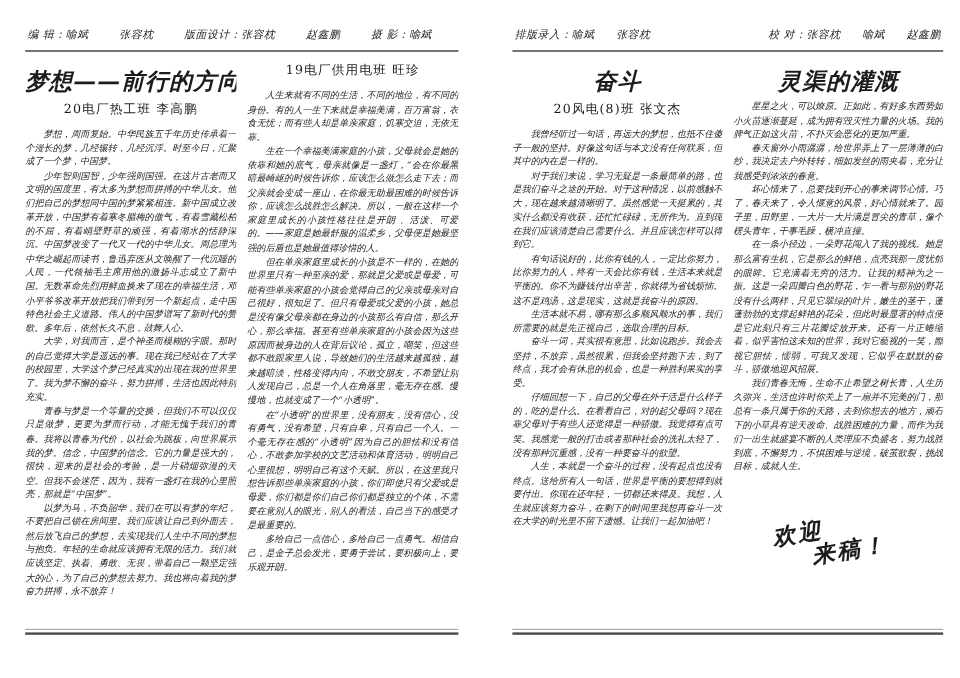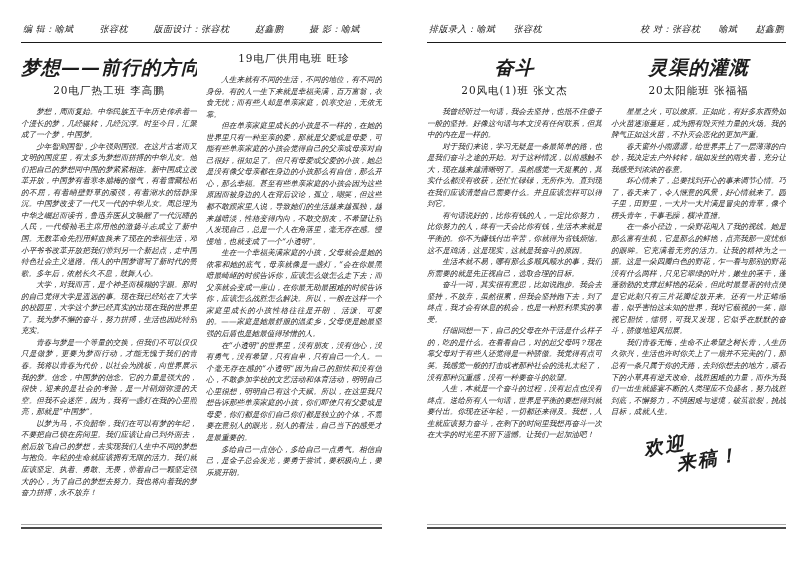--- a/index.html
+++ b/index.html
@@ -69,22 +69,22 @@
         <p>少年智则国智，少年强则国强。在这片古老而又文明的国度里，有太多为梦想而拼搏的中华儿女。他们把自己的梦想同中国的梦紧紧相连。新中国成立改革开放，中国梦有着寒冬腊梅的傲气，有着雪藏松柏的不屈，有着峭壁野草的顽强，有着湖水的恬静深沉。中国梦改变了一代又一代的中华儿女。周总理为中华之崛起而读书，鲁迅弃医从文唤醒了一代沉睡的人民，一代领袖毛主席用他的激扬斗志成立了新中国。无数革命先烈用鲜血换来了现在的幸福生活，邓小平爷爷改革开放把我们带到另一个新起点，走中国特色社会主义道路。伟人的中国梦谱写了新时代的赞歌。多年后，依然长久不息，鼓舞人心。</p>
         <p>大学，对我而言，是个神圣而模糊的字眼。那时的自己觉得大学是遥远的事。现在我已经站在了大学的校园里，大学这个梦已经真实的出现在我的世界里了。我为梦不懈的奋斗，努力拼搏，生活也因此特别充实。</p>
         <p>青春与梦是一个等量的交换，但我们不可以仅仅只是做梦，更要为梦而行动，才能无愧于我们的青春。我将以青春为代价，以社会为跳板，向世界展示我的梦。信念，中国梦的信念。它的力量是强大的，很快，迎来的是社会的考验，是一片硝烟弥漫的天空。但我不会迷茫，因为，我有一盏灯在我的心里照亮，那就是“中国梦”。</p>
         <p>以梦为马，不负韶华，我们在可以有梦的年纪，不要把自己锁在房间里。我们应该让自己到外面去，然后放飞自己的梦想，去实现我们人生中不同的梦想与抱负。年轻的生命就应该拥有无限的活力。我们就应该坚定、执着、勇敢、无畏，带着自己一颗坚定强大的心，为了自己的梦想去努力。我也将向着我的梦奋力拼搏，永不放弃！</p>
       </div>
     </div>
     <div class="col">
       <div class="article-byline">19电厂供用电班  旺珍</div>
       <div class="article-body">
         <p>人生来就有不同的生活，不同的地位，有不同的身份。有的人一生下来就是幸福美满，百万富翁，衣食无忧；而有些人却是单亲家庭，饥寒交迫，无依无靠。</p>
+        <p>生在一个幸福美满家庭的小孩，父母就会是她的依靠和她的底气，母亲就像是一盏灯，“会在你最黑暗最崎岖的时候告诉你，应该怎么做怎么走下去；而父亲就会变成一座山，在你最无助最困难的时候告诉你，应该怎么战胜怎么解决。所以，一般在这样一个家庭里成长的小孩性格往往是开朗 、活泼、可爱的。——家庭是她最舒服的温柔乡，父母便是她最坚强的后盾也是她最值得珍惜的人。</p>
         <p>但在单亲家庭里成长的小孩是不一样的，在她的世界里只有一种至亲的爱，那就是父爱或是母爱，可能有些单亲家庭的小孩会觉得自己的父亲或母亲对自己很好，很知足了。但只有母爱或父爱的小孩，她总是没有像父母亲都在身边的小孩那么有自信，那么开心，那么幸福。甚至有些单亲家庭的小孩会因为这些原因而被身边的人在背后议论，孤立，嘲笑，但这些都不敢跟家里人说，导致她们的生活越来越孤独，越来越暗淡，性格变得内向，不敢交朋友，不希望让别人发现自己，总是一个人在角落里，毫无存在感。慢慢地，也就变成了一个“小透明”。</p>
-        <p>生在一个幸福美满家庭的小孩，父母就会是她的依靠和她的底气，母亲就像是一盏灯，“会在你最黑暗最崎岖的时候告诉你，应该怎么做怎么走下去；而父亲就会变成一座山，在你最无助最困难的时候告诉你，应该怎么战胜怎么解决。所以，一般在这样一个家庭里成长的小孩性格往往是开朗 、活泼、可爱的。——家庭是她最舒服的温柔乡，父母便是她最坚强的后盾也是她最值得珍惜的人。</p>
         <p>在“小透明”的世界里，没有朋友，没有信心，没有勇气，没有希望，只有自卑，只有自己一个人。一个毫无存在感的“小透明”因为自己的胆怯和没有信心，不敢参加学校的文艺活动和体育活动，明明自己心里很想，明明自己有这个天赋。所以，在这里我只想告诉那些单亲家庭的小孩，你们即使只有父爱或是母爱，你们都是你们自己你们都是独立的个体，不需要在意别人的眼光，别人的看法，自己当下的感受才是最重要的。</p>
         <p>多给自己一点信心，多给自己一点勇气。相信自己，是金子总会发光，要勇于尝试，要积极向上，要乐观开朗。</p>
       </div>
     </div>
   </div>
 
   <div class="foot-rules">
     <div class="fr-thin"></div>
     <div class="fr-thick"></div>
   </div>
@@ -100,34 +100,33 @@
       <span>校  对：张容枕</span>
       <span>喻斌</span>
       <span>赵鑫鹏</span>
     </div>
   </div>
   <div class="head-rule"></div>
 
   <div class="cols">
     <div class="col">
       <div class="article-title">奋斗</div>
-      <div class="article-byline">20风电(1)班 张文杰</div>
+      <div class="article-byline">20风电(8)班 张文杰</div>
       <div class="article-body">
-        <p>我曾经听过一句话，我会去坚持，也抵不住傻子一般的坚持。好像这句话与本文没有任何联系，但其中的内在是一样的。</p>
+        <p>我曾经听过一句话，再远大的梦想，也抵不住傻子一般的坚持。好像这句话与本文没有任何联系，但其中的内在是一样的。</p>
         <p>对于我们来说，学习无疑是一条最简单的路，也是我们奋斗之途的开始。对于这种情况，以前感触不大，现在越来越清晰明了。虽然感觉一天挺累的，其实什么都没有收获，还忙忙碌碌，无所作为。直到现在我们应该清楚自己需要什么。并且应该怎样可以得到它。</p>
         <p>有句话说好的，比你有钱的人，一定比你努力，比你努力的人，终有一天会比你有钱，生活本来就是平衡的。你不为赚钱付出辛苦，你就得为省钱烦恼。这不是鸡汤，这是现实，这就是我奋斗的原因。</p>
         <p>生活本就不易，哪有那么多顺风顺水的事，我们所需要的就是先正视自己，选取合理的目标。</p>
         <p>奋斗一词，其实很有意思，比如说跑步。我会去坚持，不放弃，虽然很累，但我会坚持跑下去，到了终点，我才会有休息的机会，也是一种胜利果实的享受。</p>
         <p>仔细回想一下，自己的父母在外干活是什么样子的，吃的是什么。在看看自己，对的起父母吗？现在靠父母对于有些人还觉得是一种骄傲。我觉得有点可笑。我感觉一般的打击或者那种社会的洗礼太轻了，没有那种沉重感，没有一种要奋斗的欲望。</p>
         <p>人生，本就是一个奋斗的过程，没有起点也没有终点。送给所有人一句话，世界是平衡的要想得到就要付出。你现在还年轻，一切都还来得及。我想，人生就应该努力奋斗，在剩下的时间里我想再奋斗一次在大学的时光里不留下遗憾。让我们一起加油吧！</p>
       </div>
     </div>
     <div class="col">
       <div class="article-title">灵渠的灌溉</div>
-      <div class="article-byline">20太阳能班 张福福</div>
       <div class="article-body">
         <p>星星之火，可以燎原。正如此，有好多东西势如小火苗逐渐蔓延，成为拥有毁灭性力量的火场。我的脾气正如这火苗，不扑灭会恶化的更加严重。</p>
         <p>春天窗外小雨潺潺，给世界弄上了一层薄薄的白纱，我决定去户外转转，细如发丝的雨夹着，充分让我感受到浓浓的春意。</p>
         <p>坏心情来了，总要找到开心的事来调节心情。巧了，春天来了，令人惬意的风景，好心情就来了。园子里，田野里，一大片一大片满是冒尖的青草，像个楞头青年，干事毛躁，横冲直撞。</p>
         <p>在一条小径边，一朵野花闯入了我的视线。她是那么富有生机，它是那么的鲜艳，点亮我那一度忧郁的眼眸。它充满着无穷的活力。让我的精神为之一振。这是一朵四瓣白色的野花，乍一看与那别的野花没有什么两样，只见它翠绿的叶片，嫩生的茎干，蓬蓬勃勃的支撑起鲜艳的花朵，但此时最显著的特点便是它此刻只有三片花瓣绽放开来。还有一片正蜷缩着，似乎害怕这未知的世界，我对它藐视的一笑，鄙视它胆怯，懦弱，可我又发现，它似乎在默默的奋斗，骄傲地迎风招展。</p>
         <p>我们青春无悔，生命不止希望之树长青，人生历久弥兴，生活也许时你关上了一扇并不完美的门，那总有一条只属于你的天路，去到你想去的地方，顽石下的小草具有逆天改命、战胜困难的力量，而作为我们一出生就盛宴不断的人类理应不负盛名，努力战胜到底，不懈努力，不惧困难与逆境，破茧欲裂，挑战目标，成就人生。</p>
       </div>
     </div>
   </div>
 

